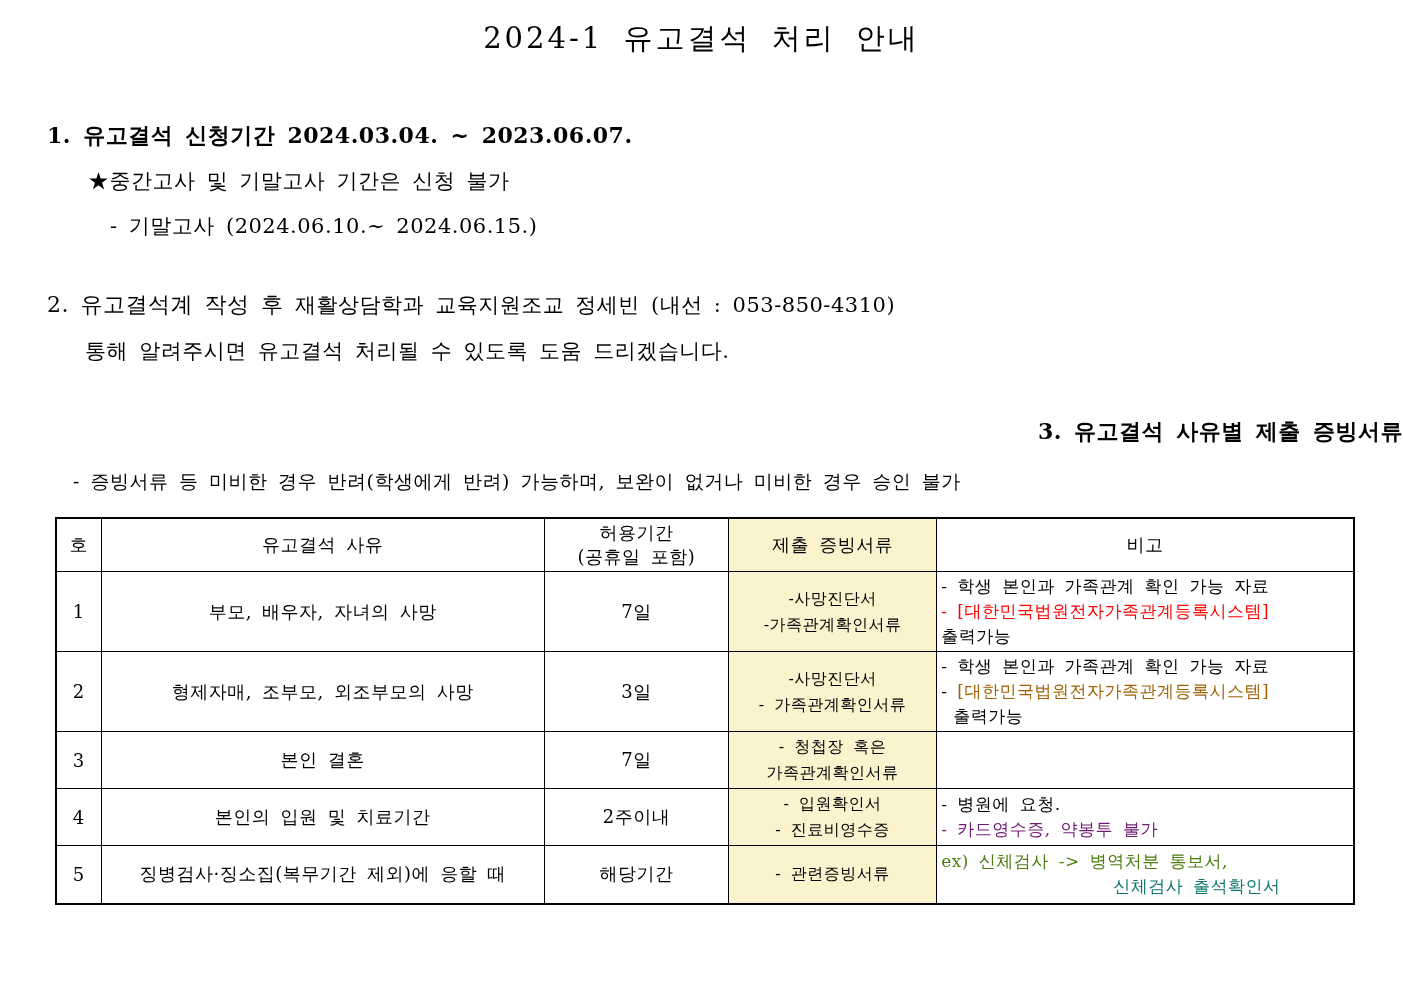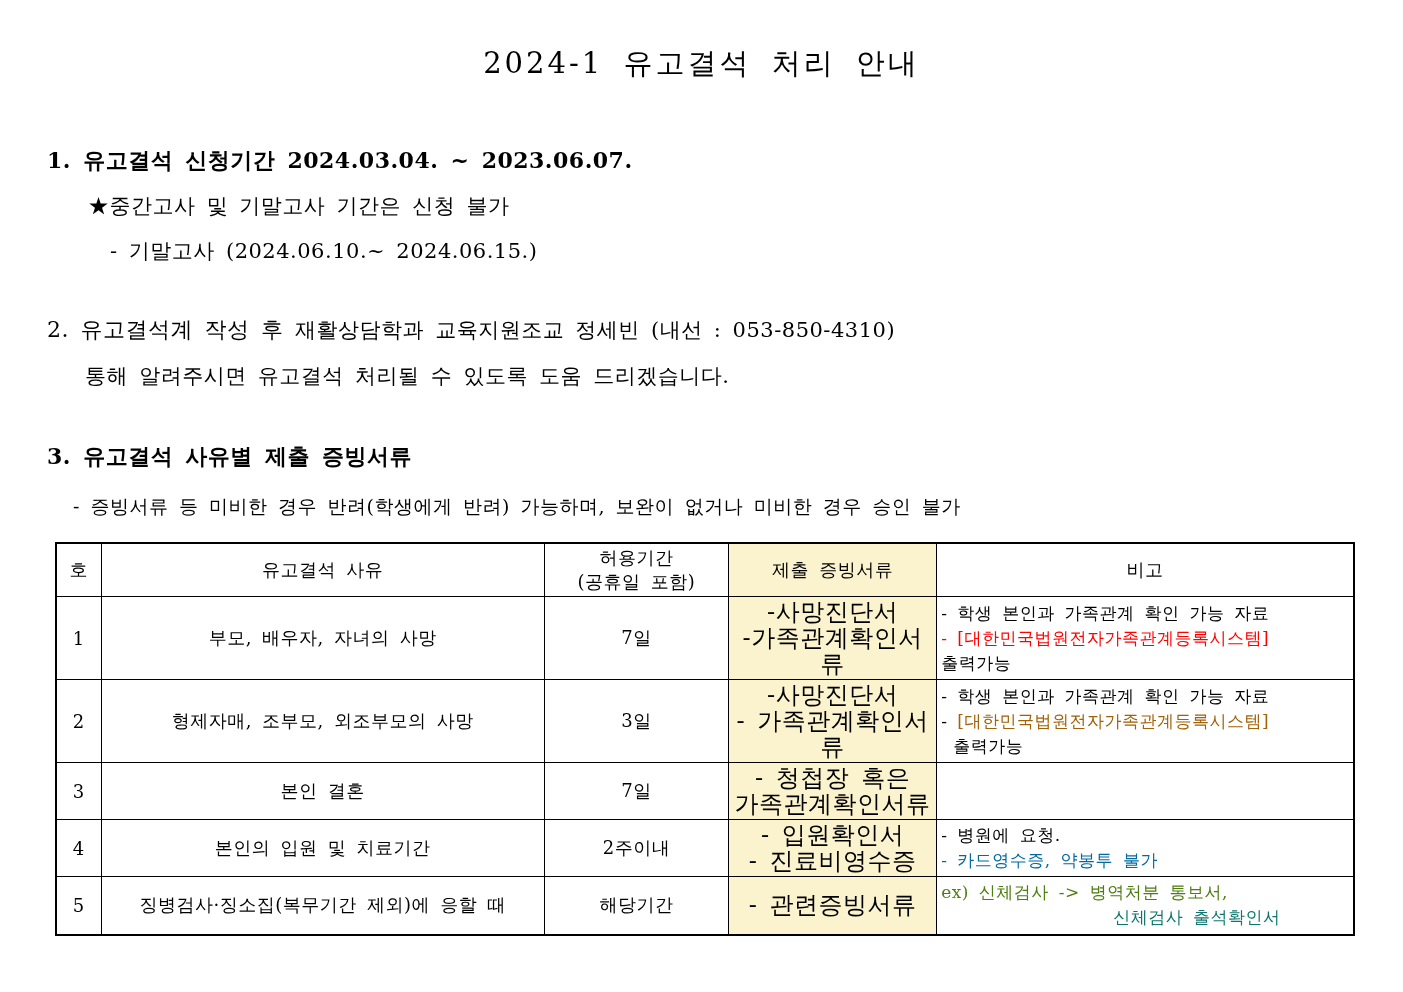--- a/index.html
+++ b/index.html
@@ -5,31 +5,31 @@
   :root { --highlight:#fbf2ce; --warning_red:#ff0000; --text:#000000; --border:#000000; }
   * { box-sizing:border-box; }
   html,body { margin:0; padding:0; background:#ffffff; }
   body {
     width:1403px; height:992px; overflow:hidden;
     font-family:"DejaVu Serif","Liberation Serif",serif;
     color:var(--text);
   }
   .page { position:relative; width:1403px; height:992px; word-spacing:4px; letter-spacing:0.5px; }
 
-  .doc-title { padding-top:44px; text-align:center; font-size:29px; letter-spacing:3px; word-spacing:8px; }
+  .doc-title { padding-top:19px; text-align:center; font-size:29px; letter-spacing:3px; word-spacing:8px; }
 
   .s1-heading { margin:62px 0 0 47px; font-size:22px; font-weight:bold; }
   .s1-warning { margin:16px 0 0 88px; font-size:21px; }
   .s1-item    { margin:17px 0 0 110px; font-size:21px; }
 
   .s2-heading { margin:50px 0 0 47px; font-size:21px; }
   .s2-heading .bold-lead { font-size:22px; font-weight:normal; }
   .s2-line2   { margin:17px 0 0 85px; font-size:21px; }
 
-  .s3-heading { margin:52px 0 0 47px; font-size:22px; font-weight:bold; }
+  .s3-heading { margin:52px 0 0 47px; font-size:22px; font-weight:bold;text-align:right; }
   .s3-note    { margin:22px 0 0 73px; font-size:19px; }
 
   table.doc-table {
     margin:22px 0 0 55px; width:1300px;
     border-collapse:collapse; table-layout:fixed;
     border:2px solid var(--border);
   }
   .doc-table th, .doc-table td {
     border:1px solid var(--border);
     font-weight:normal; padding:2px 4px;
@@ -37,21 +37,21 @@
   }
   .doc-table thead tr { height:53px; }
   .doc-table th { font-size:18px; text-align:center; white-space:pre-line; line-height:24px; }
   .col-no      { width:45px; }
   .col-reason  { width:443px; }
   .col-period  { width:184px; }
   .col-docs    { width:208px; }
   .col-remarks { width:417px; }
 
   .c-no, .c-reason, .c-period { text-align:center; font-size:18px; }
-  .c-docs { background:var(--highlight); text-align:center; font-size:24px; }
+  .c-docs { background:var(--highlight); text-align:center; font-size:16px; }
   th.c-docs-h { background:var(--highlight); }
   .doc-line { line-height:26px; }
   .c-remarks { font-size:17px; padding:2px 7px; }
   .remark-line { line-height:25px; white-space:nowrap; }
   .indent-sm { padding-left:12px; }
   .indent-lg { padding-left:172px; }
 
   .r1 { height:73px; } .r2 { height:73px; } .r3 { height:45px; }
   .r4 { height:51px; } .r5 { height:58px; }
 </style>
@@ -136,21 +136,21 @@
       <tr class="r4">
         <td class="c-no">4</td>
         <td class="c-reason">본인의 입원 및 치료기간</td>
         <td class="c-period">2주이내</td>
         <td class="c-docs">
           <div class="doc-line">- 입원확인서</div>
           <div class="doc-line">- 진료비영수증</div>
         </td>
         <td class="c-remarks">
           <div class="remark-line" style="color: rgb(0, 0, 0);">- 병원에 요청.</div>
-          <div class="remark-line" style="color: #0369a1;">- 카드영수증, 약봉투 불가</div>
+          <div class="remark-line" style="color: #701a75;">- 카드영수증, 약봉투 불가</div>
         </td>
       </tr>
       <tr class="r5">
         <td class="c-no">5</td>
         <td class="c-reason">징병검사·징소집(복무기간 제외)에 응할 때</td>
         <td class="c-period">해당기간</td>
         <td class="c-docs">
           <div class="doc-line">- 관련증빙서류</div>
         </td>
         <td class="c-remarks">

